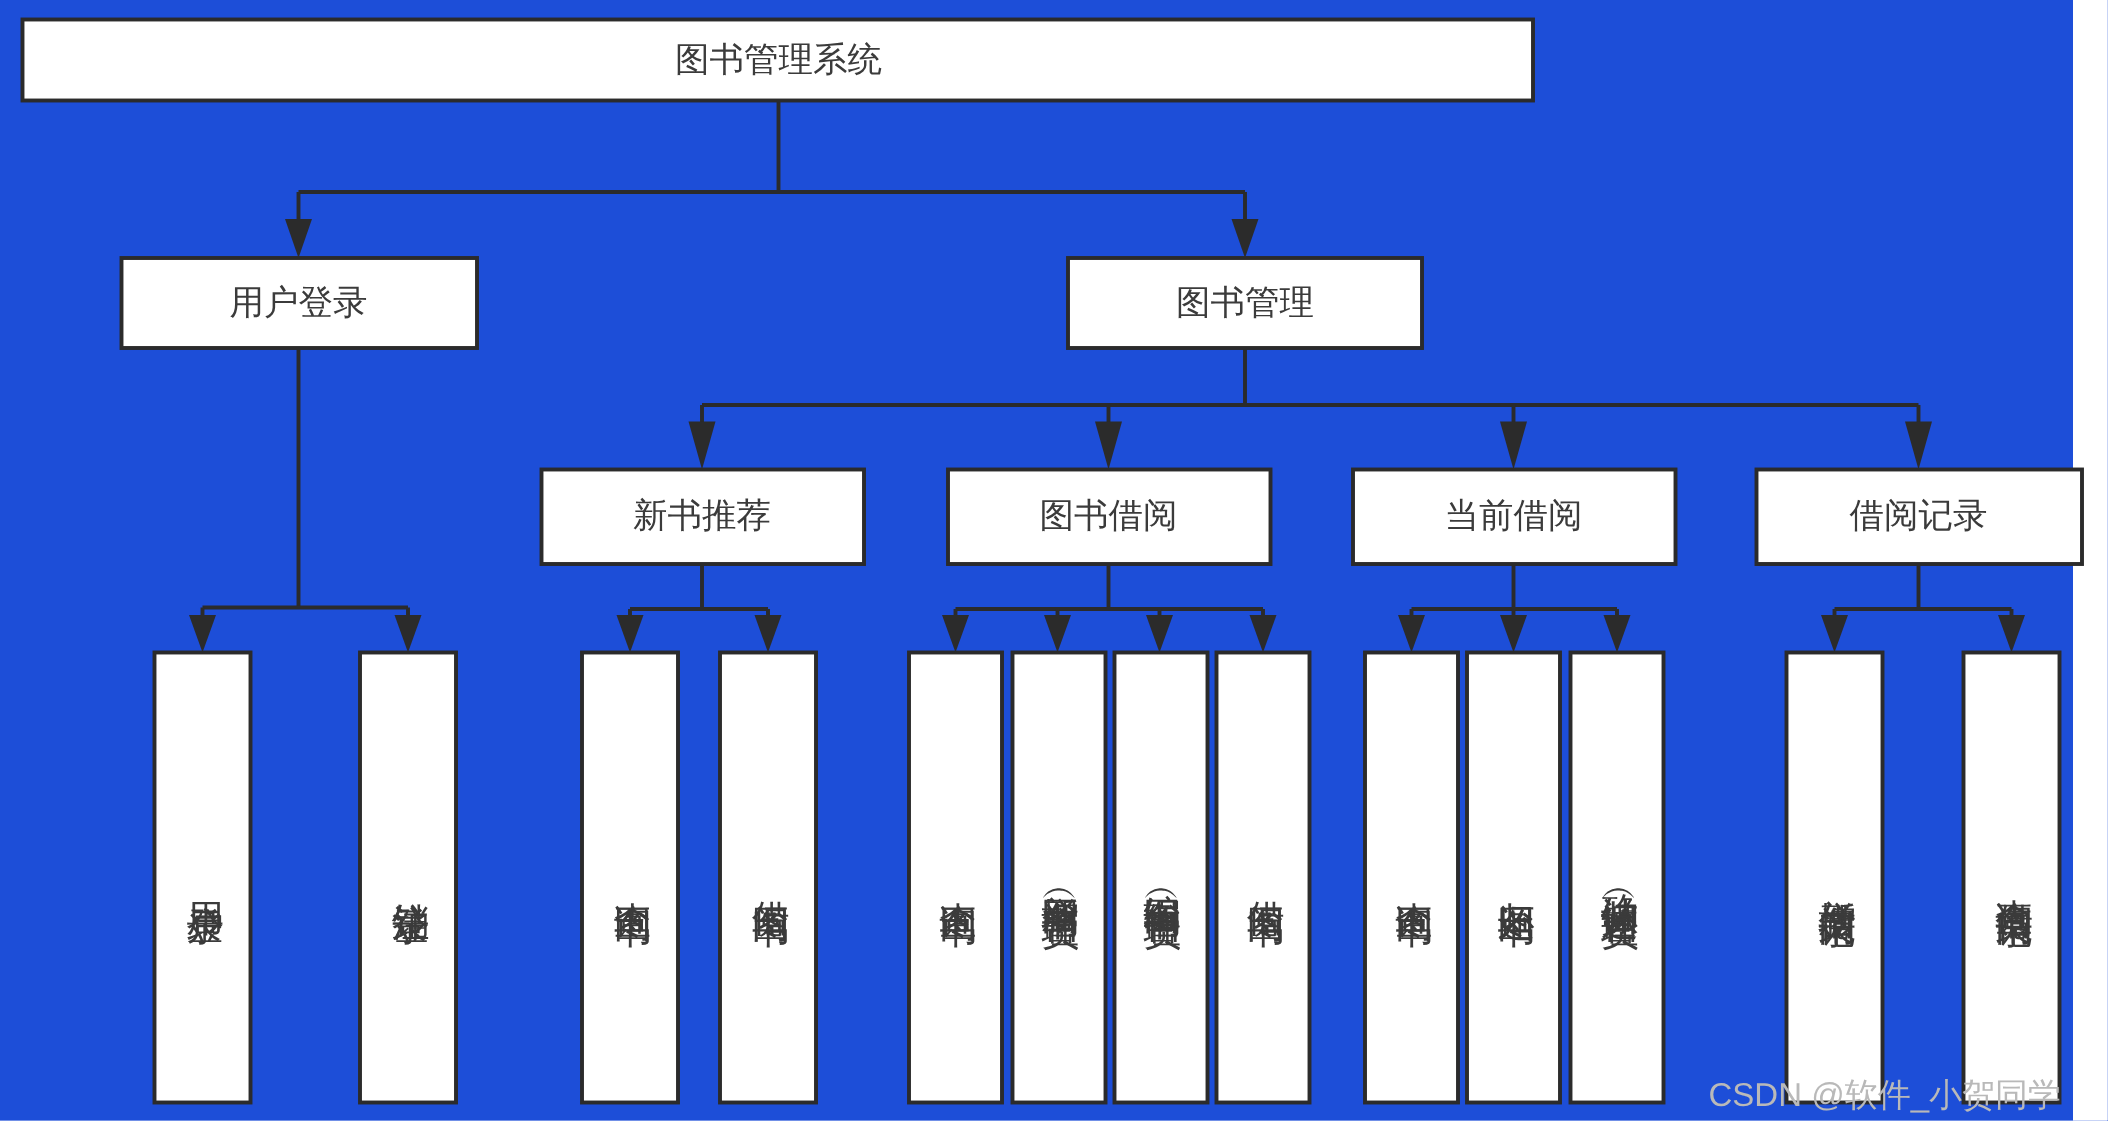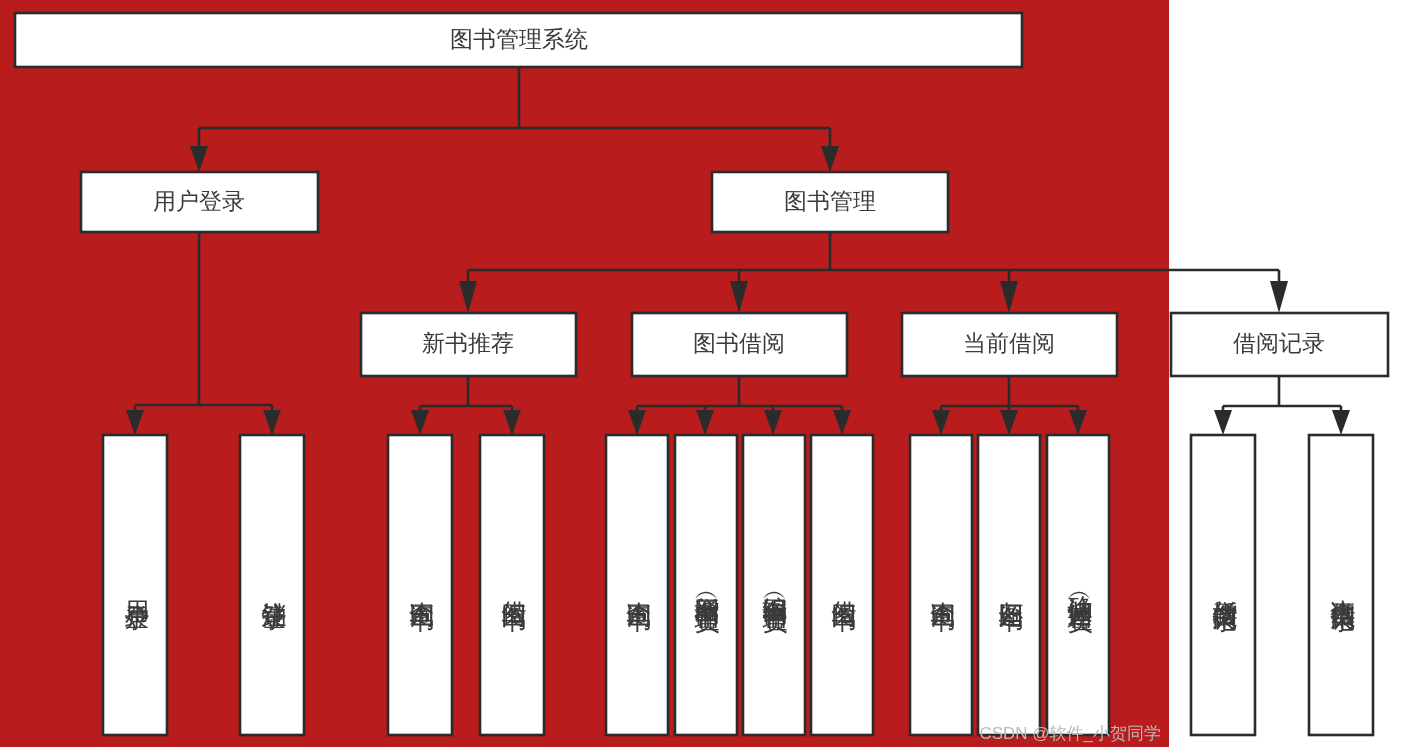--- a/index.html
+++ b/index.html
@@ -8,23 +8,23 @@
     background: #ffffff;
   }
   body {
     width: 1405px;
     height: 747px;
     font-family: "Liberation Sans", "DejaVu Sans", sans-serif;
     overflow: hidden;
   }
   #diagram-root {
     position: relative;
-    width: 1169px;
+    width: 1382px;
     height: 747px;
-    background: #b91c1c;
+    background: #1d4ed8;
   }
   svg.flow {
     position: absolute;
     top: 0;
     left: 0;
     width: 1405px;
     height: 747px;
   }
   .node-rect {
     fill: #ffffff;
@@ -52,21 +52,21 @@
     font-size: 25px;
     writing-mode: vertical-rl;
     text-orientation: upright;
     letter-spacing: 2px;
   }
   .watermark {
     position: absolute;
     right: 8px;
     bottom: 2px;
     font-family: "Liberation Sans", "DejaVu Sans", sans-serif;
-    font-size: 17px;
+    font-size: 22px;
     color: #b9b9b9;
     white-space: nowrap;
     pointer-events: none;
   }
 </style>
 </head>
 <body>
 
 <div id="diagram-root">
 

